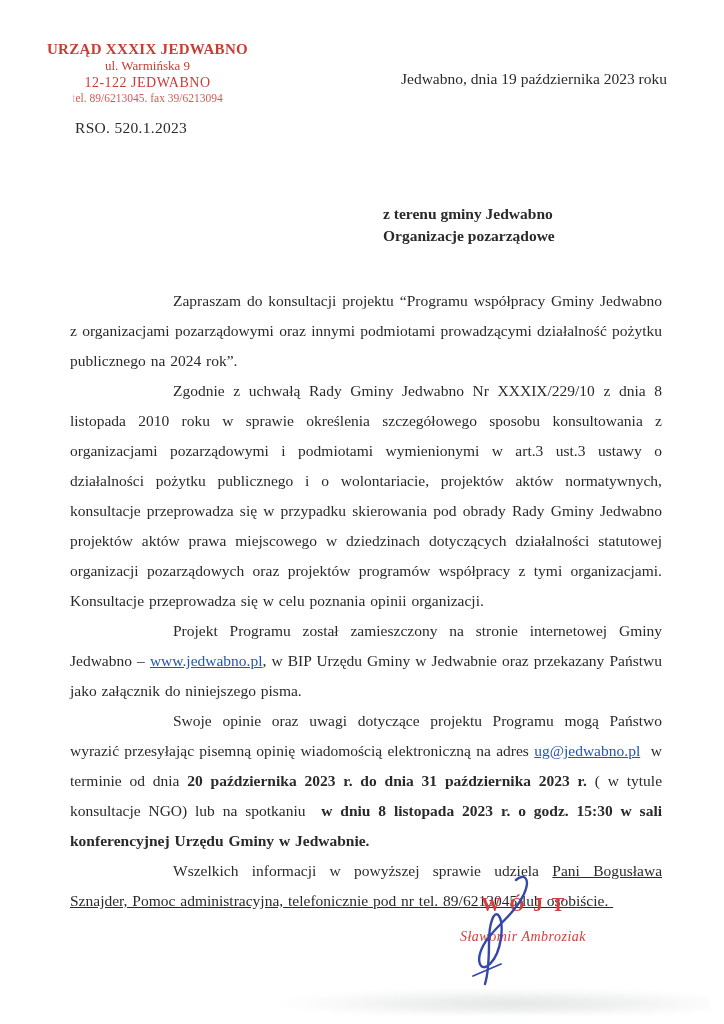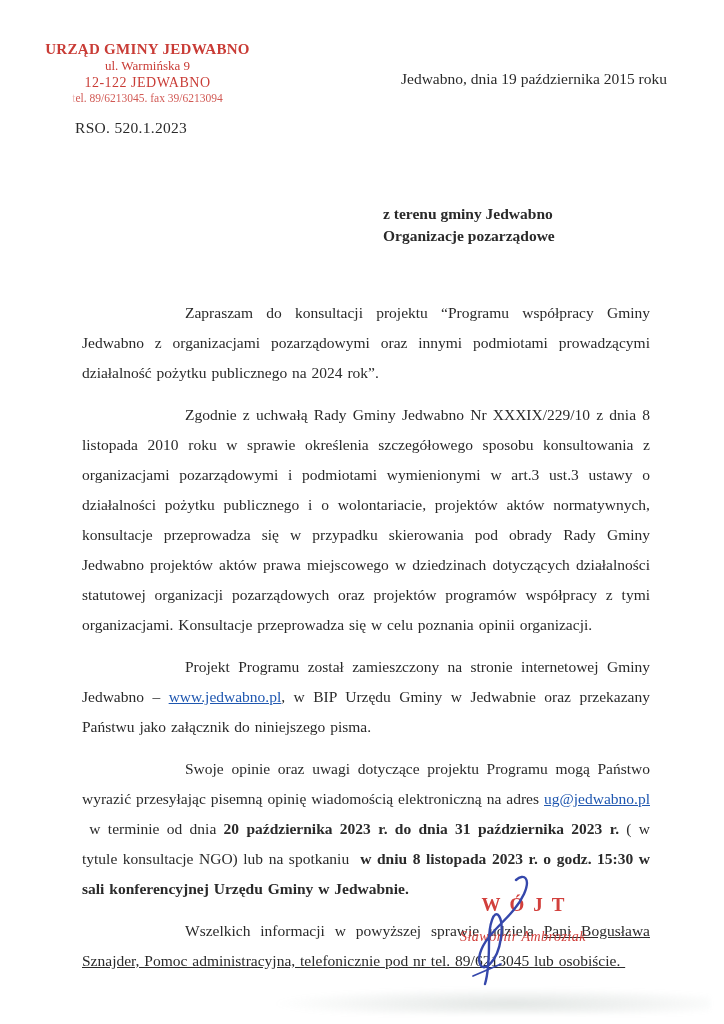--- a/index.html
+++ b/index.html
@@ -34,21 +34,21 @@
   .addressee{
     position:absolute;left:383px;top:203px;
     font-size:15.5px;font-weight:bold;line-height:22px;
   }
   .letter-body{
     position:absolute;left:70px;top:286px;width:592px;
     font-size:15.5px;line-height:30px;
     text-align:justify;
   }
   .letter-body p{
-    margin:12px;text-indent:103px;
+    margin:0;text-indent:103px;
     word-spacing:1px;
   }
   .seg.b{font-weight:bold;}
   .seg.u{text-decoration:underline;}
   a.seg.link{color:#1f57b0;text-decoration:underline;cursor:pointer;}
 
   .signature{
     position:absolute;left:428px;top:850px;width:190px;
     color:#d2403c;text-align:center;margin-top:44px;
   }
@@ -69,27 +69,27 @@
     background:radial-gradient(ellipse at 55% 60%, rgba(140,155,148,.25), rgba(140,155,148,0) 70%);
     filter:blur(2px);
   }
 </style>
 </head>
 <body>
 
 <div class="page">
 
   <div class="stamp">
-    <div class="l1">URZĄD GMINY JEDWABNO</div>
+    <div class="l1">URZĄD XXXIX JEDWABNO</div>
     <div class="l2">ul. Warmińska 9</div>
     <div class="l3">12-122 JEDWABNO</div>
     <div class="l4">tel. 89/6213045. fax 39/6213094</div>
   </div>
 
-  <div class="date-line">Jedwabno, dnia 19 października 2015 roku</div>
+  <div class="date-line">Jedwabno, dnia 19 października 2023 roku</div>
 
   <div class="ref-number">RSO. 520.1.2023</div>
 
   <div class="addressee">
     <div>z terenu gminy Jedwabno</div>
     <div>Organizacje pozarządowe</div>
   </div>
 
   <div class="letter-body">
       <p><span class="seg">Zapraszam do konsultacji projektu “Programu współpracy Gminy Jedwabno z organizacjami pozarządowymi oraz innymi podmiotami prowadzącymi działalność pożytku publicznego na 2024 rok”.</span></p>

